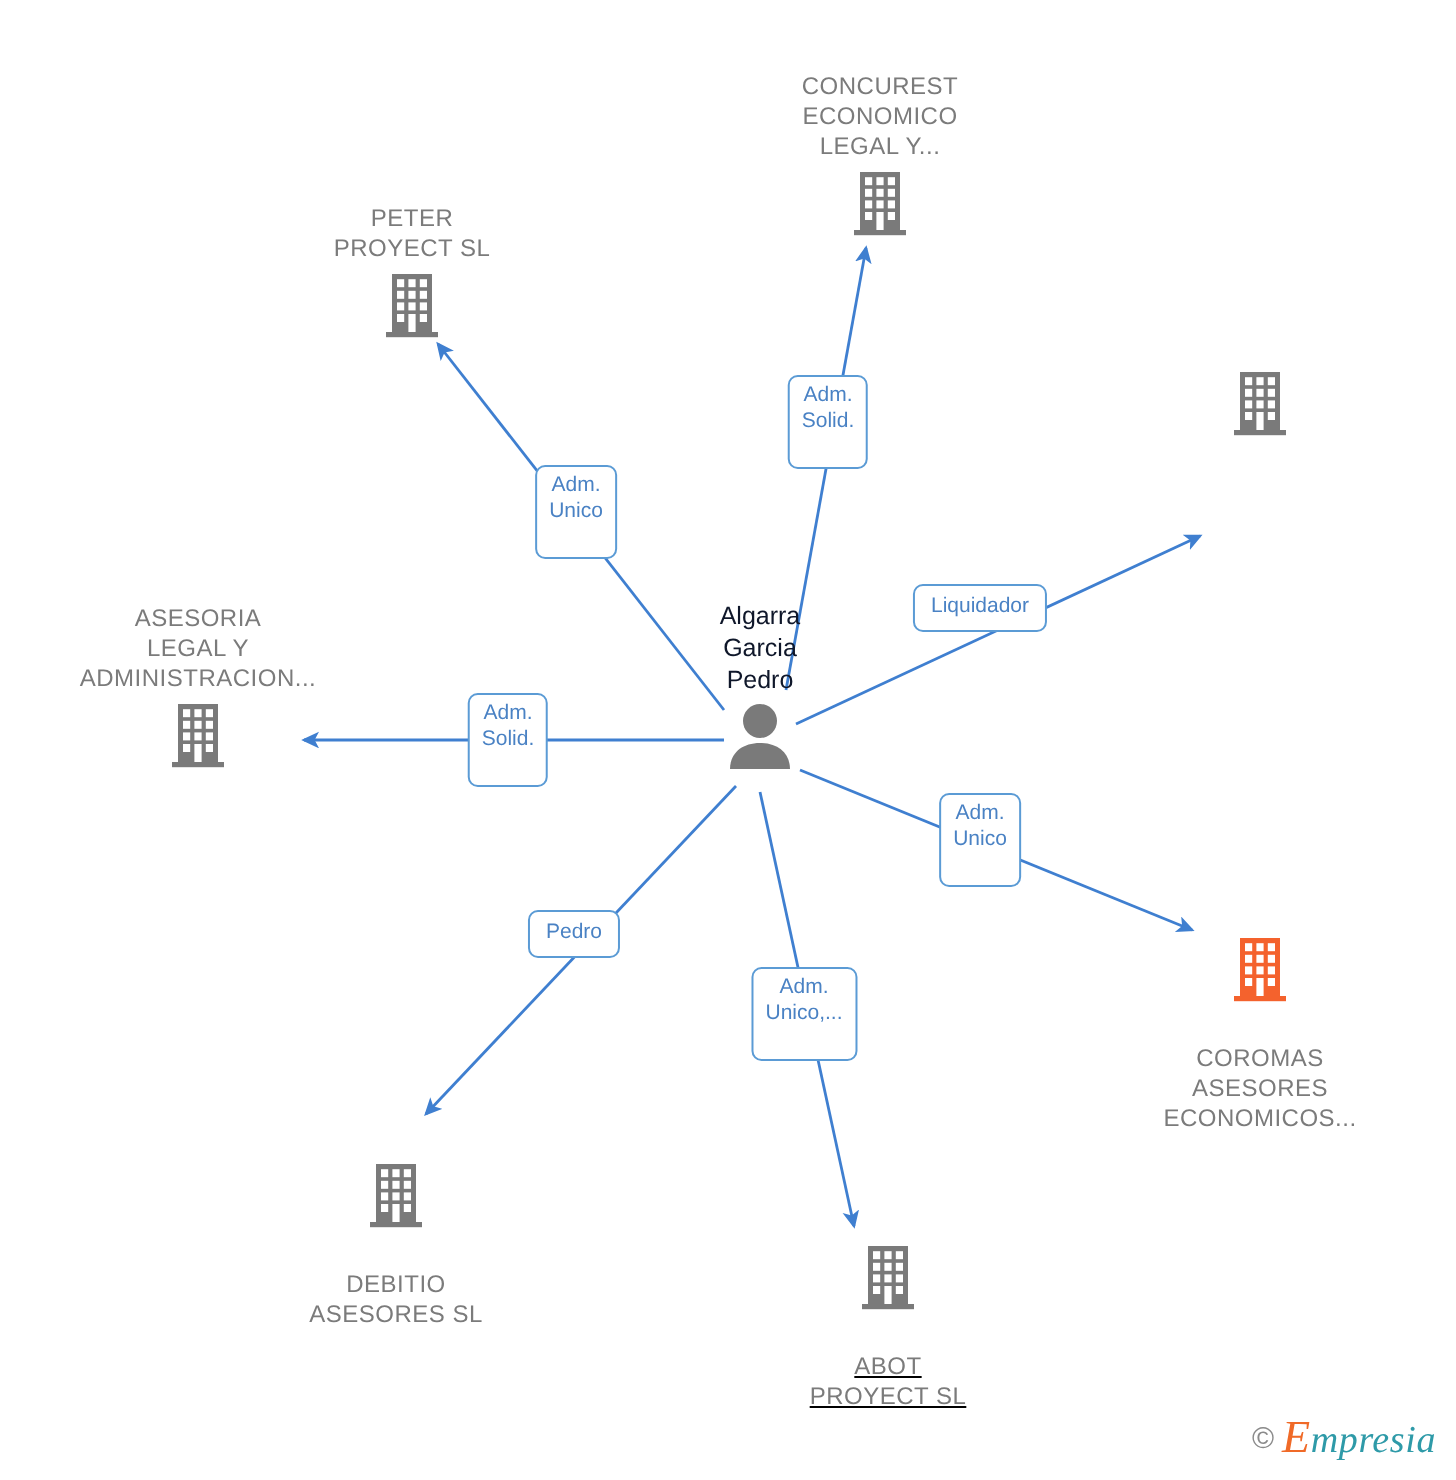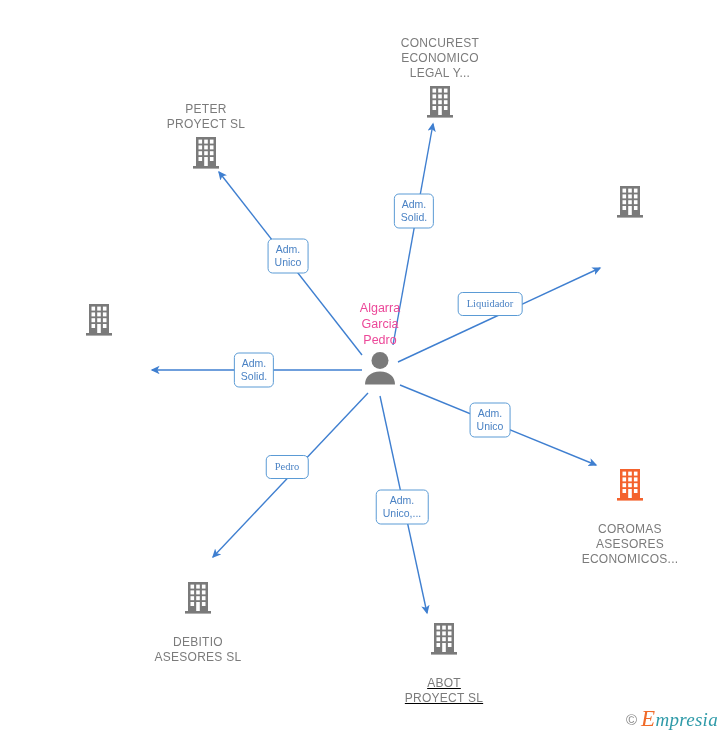--- a/index.html
+++ b/index.html
@@ -38,51 +38,50 @@
   }
   .node-label {
     font-size: 12px;
     line-height: 15px;
     color: #7b7b7b;
     letter-spacing: 0.25px;
     white-space: pre-line;
     font-family: "Liberation Sans", sans-serif;
   }
   .node-label.person-label {
-    color: #ec4899;
+    color: #0f172a;
     font-size: 12.5px;
     line-height: 16px;
     letter-spacing: 0;
   }
   .node-icon {
     display: block;
     margin: 0 auto;
   }
   .node.label-top .node-label { margin-bottom: 3px; }
   .node.label-bottom .node-label { margin-top: 21px; }
 
   .edge-label {
     position: absolute;
     background: #ffffff;
     border: 1.4px solid #5b9bd5;
     border-radius: 5px;
     color: #4a82c4;
     font-size: 10.5px;
     line-height: 13px;
     text-align: center;
-    padding: 3px 6px 4px 6px;
+    padding: 3px 6px 16px 6px;
     white-space: pre-line;
     font-family: "Liberation Sans", sans-serif;
     transform: translate(-50%, -50%);
     cursor: pointer;
     box-sizing: border-box;
   }
   .edge-label.one-line {
     padding: 4px 8px 5px 8px;
-    font-family: Liberation Serif, serif;
   }
 
   #watermark {
     position: absolute;
     right: 10px;
     bottom: 8px;
     display: flex;
     align-items: center;
     gap: 4px;
     font-family: "Liberation Serif", serif;
@@ -189,20 +188,23 @@
           <rect x="18.9" y="10.4" width="3.6" height="4.0" fill="#ffffff"></rect>
           <rect x="7.5" y="16.2" width="3.6" height="4.0" fill="#ffffff"></rect>
           <rect x="13.2" y="16.2" width="3.6" height="4.0" fill="#ffffff"></rect>
           <rect x="18.9" y="16.2" width="3.6" height="4.0" fill="#ffffff"></rect>
           <rect x="7.5" y="22" width="3.6" height="4.0" fill="#ffffff"></rect>
           <rect x="18.9" y="22" width="3.6" height="4.0" fill="#ffffff"></rect>
           <rect x="13.2" y="22.0" width="3.6" height="9" fill="#ffffff"></rect>
         </svg>
       </div>
       <div class="node label-top" style="left: 99px; top: 302px;">
+        <div class="node-label">ASESORIA
+LEGAL Y
+ADMINISTRACION...</div>
         <svg width="30" height="34" viewBox="0 0 30 34" class="node-icon">
           <path d="M5 2 H25 V31 H5 Z" fill="#7a7a7a"></path>
           <rect x="2" y="31" width="26" height="2.6" fill="#7a7a7a"></rect>
           <rect x="7.5" y="4.6" width="3.6" height="4.0" fill="#ffffff"></rect>
           <rect x="13.2" y="4.6" width="3.6" height="4.0" fill="#ffffff"></rect>
           <rect x="18.9" y="4.6" width="3.6" height="4.0" fill="#ffffff"></rect>
           <rect x="7.5" y="10.4" width="3.6" height="4.0" fill="#ffffff"></rect>
           <rect x="13.2" y="10.4" width="3.6" height="4.0" fill="#ffffff"></rect>
           <rect x="18.9" y="10.4" width="3.6" height="4.0" fill="#ffffff"></rect>
           <rect x="7.5" y="16.2" width="3.6" height="4.0" fill="#ffffff"></rect>

